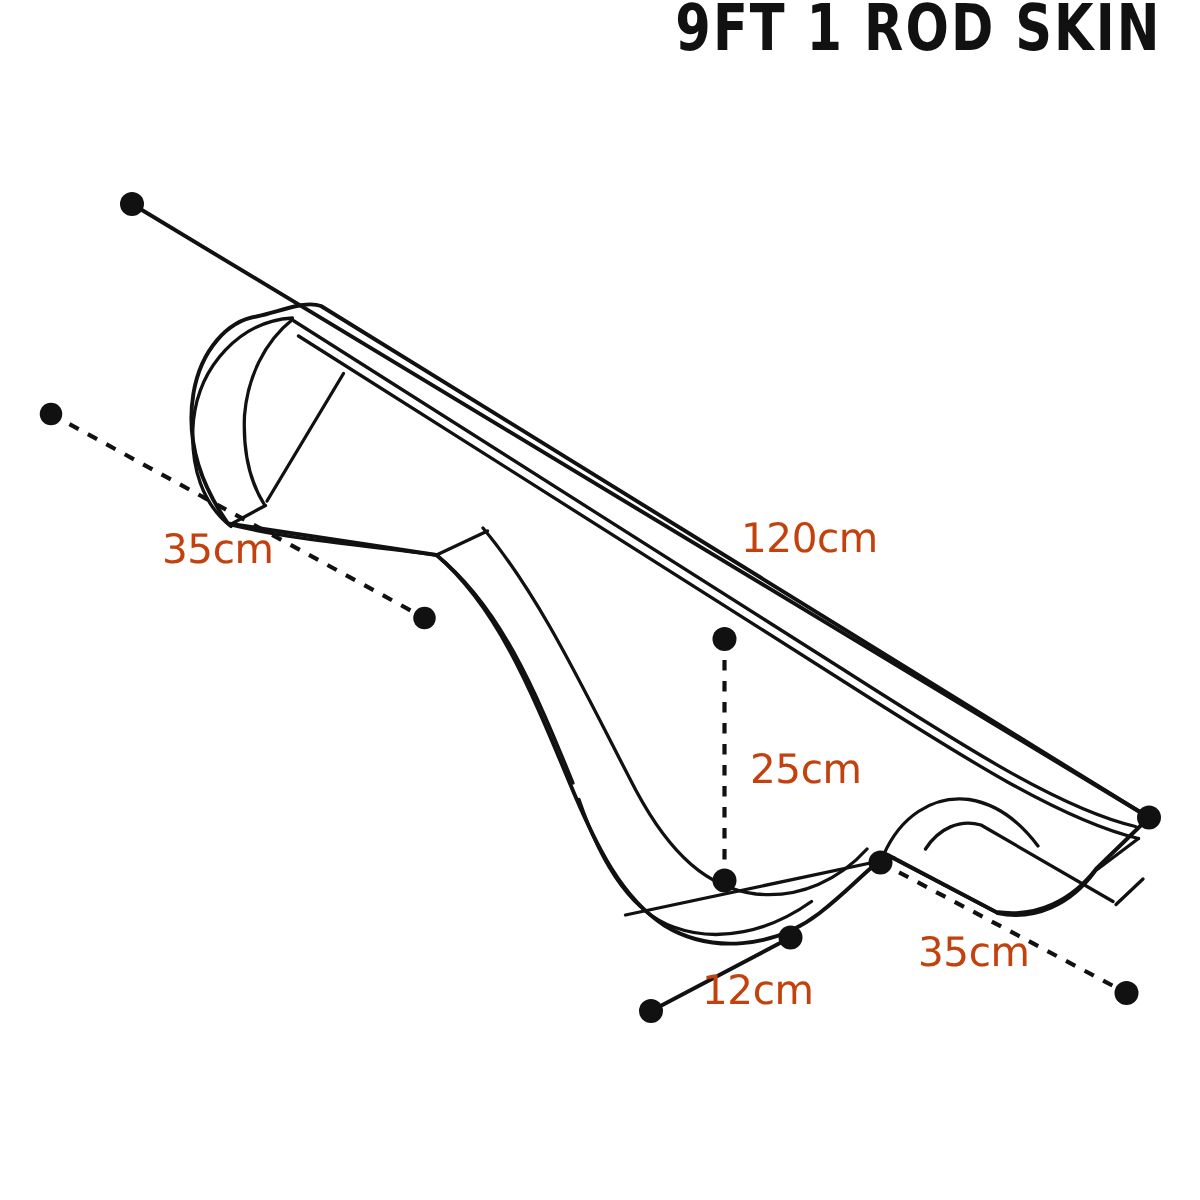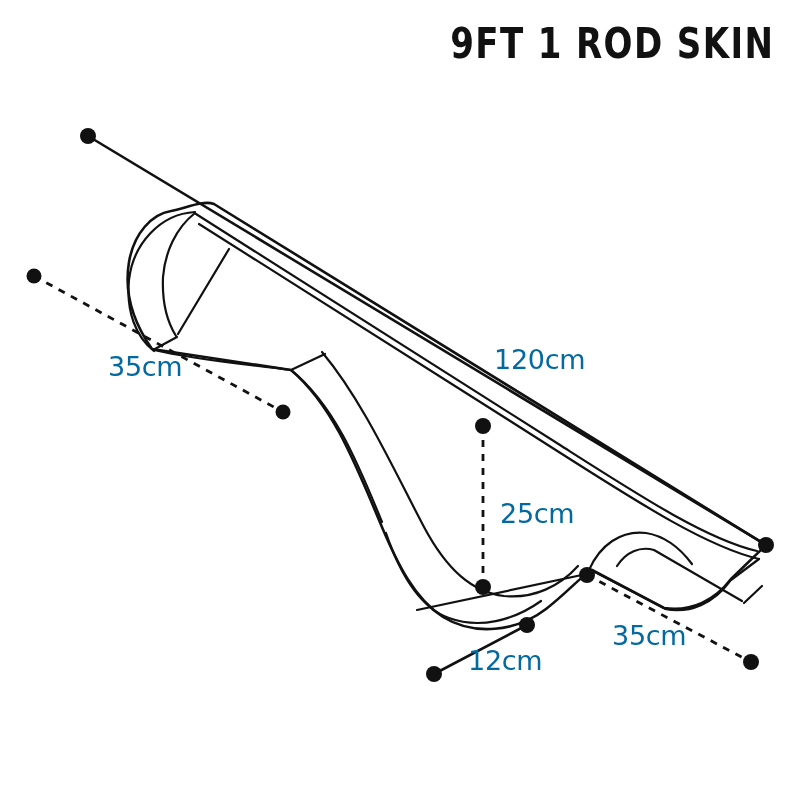--- a/index.html
+++ b/index.html
@@ -25,21 +25,21 @@
   }
 
   
   .title-bar {
     position: absolute;
     top: 0;
     left: 0;
     width: 800px;
     height: 62px;
     display: flex;
-    align-items: flex-end;
+    align-items: flex-start;
     justify-content: flex-end;
     padding-right: 26px;
     box-sizing: border-box;
     padding-left: 47px;
   }
   .product-title {
     font-family: "DejaVu Sans", "Liberation Sans", sans-serif;
     font-weight: 700;
     font-size: 37px;
     letter-spacing: 1.5px;
@@ -91,21 +91,21 @@
     fill: #111111;
     stroke: none;
   }
 
   
   .dim-label {
     position: absolute;
     font-family: "DejaVu Sans", "Liberation Sans", sans-serif;
     font-size: 27px;
     font-weight: 400;
-    color: #0369a1;
+    color: #c2410c;
     white-space: nowrap;
     line-height: 1;
     letter-spacing: -0.3px;
   }
   #label-35cm-left  { left: 108px; top: 353px; }
   #label-120cm      { left: 494px; top: 346px; }
   #label-25cm       { left: 500px; top: 481px; margin-top: 19px; }
   #label-12cm       { left: 468px; top: 647px; }
   #label-35cm-right { left: 612px; top: 622px; }
 </style>

